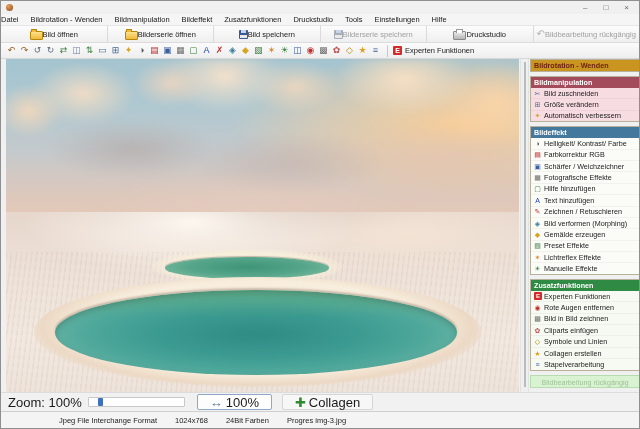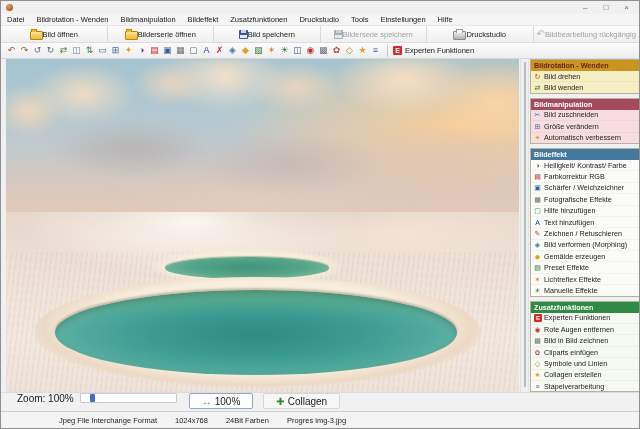--- a/index.html
+++ b/index.html
@@ -1,21 +1,21 @@
 <!DOCTYPE html>
 <html><head>
 <meta charset="utf-8">
 <style>
   html,body{margin:0;padding:0;background:#d4d0c8;font-family:"Liberation Sans",sans-serif;}
   .win{position:relative;width:640px;height:429px;background:#f0f0f0;border:1px solid #8f8f8f;box-sizing:border-box;overflow:hidden;}
   .titlebar{position:absolute;left:0;top:0;right:0;height:13px;background:#f0f0f0;display:flex;align-items:center;}
   .app-icon{width:7px;height:7px;margin-left:5px;border-radius:50%;background:radial-gradient(circle at 35% 30%,#e8a05a,#8a4a1a);}
   .win-controls{margin-left:auto;display:flex;gap:16px;margin-right:10px;color:#666;font-size:8px;line-height:10px;}
   .win-controls span{cursor:default;}
-  .menubar{position:absolute;left:0;top:13px;right:0;height:12px;background:#f5f5f5;display:flex;align-items:center;gap:12px;padding-left:6px;font-size:7.5px;color:#1a1a1a;border-bottom:1px solid #e6e6e6;box-sizing:border-box;}
+  .menubar{position:absolute;left:0;top:13px;right:0;height:12px;background:#f5f5f5;display:flex;align-items:center;gap:12px;font-size:7.5px;color:#1a1a1a;border-bottom:1px solid #e6e6e6;box-sizing:border-box;}
   .toolbar1{position:absolute;left:0;top:25px;right:0;height:17px;background:linear-gradient(#fcfcfc,#efefef);border-bottom:1px solid #dcdcdc;display:flex;box-sizing:border-box;}
   .tb1-btn{flex:1;display:flex;align-items:center;justify-content:center;gap:0;font-size:7.5px;color:#1a1a1a;border-right:1px solid #dadada;}
   .tb1-btn:last-child{border-right:none;}
   .tb1-btn.disabled{color:#a0a0a0;}
   .icon-folder{width:11px;height:7px;background:linear-gradient(#fce28a,#f0b93c);border:1px solid #b8860b;border-radius:1px;position:relative;margin-top:2px;}
   .icon-folder::before{content:"";position:absolute;top:-3px;left:0;width:4px;height:2px;background:#f0b93c;border:1px solid #b8860b;border-bottom:none;border-radius:1px 1px 0 0;}
   .icon-disk{width:9px;height:9px;background:#38589a;border-radius:1px;position:relative;}
   .icon-disk::before{content:"";position:absolute;left:2px;top:0;width:5px;height:3px;background:#c8d4e8;}
   .icon-disk::after{content:"";position:absolute;left:1px;bottom:1px;width:7px;height:3px;background:#e9e9e9;}
   .icon-disk.gray{background:#a8aeb6;}
@@ -62,21 +62,21 @@
   .vscroll{position:absolute;left:519px;top:0;width:9px;height:333px;background:#eef0f0;border-left:1px solid #e2e2e2;border-right:1px solid #e2e2e2;box-sizing:border-box;}
   .vscroll-thumb{position:absolute;left:3px;top:3px;width:2px;height:325px;background:#b8bcbc;}
   .sidebar{position:absolute;left:529px;top:0;width:110px;height:333px;}
   .panel{border:1px solid #b7b09a;margin-bottom:4px;box-sizing:border-box;}
   .panel-header{height:11px;line-height:11px;font-size:7.2px;font-weight:bold;padding-left:3px;}
   .sb-item{height:10.4px;display:flex;align-items:center;gap:2px;padding-left:2px;font-size:7.2px;color:#1a1a1a;border-bottom:1px solid rgba(0,0,0,0.04);}
   .sb-item:last-child{border-bottom:none;}
   .sb-ico{width:9px;text-align:center;font-size:7px;line-height:9px;flex:0 0 auto;}
   .sb-ico.badge{background:#d42a2a;border-radius:1px;font-weight:bold;font-size:6px;height:8px;line-height:8px;width:8px;margin-left:1px;}
   .sb-undo{height:13px;line-height:13px;text-align:center;font-size:7.2px;border:1px solid #b7dcb0;box-sizing:border-box;}
-  .zoombar{position:absolute;left:0;top:391px;right:0;height:19px;background:#f1f1f1;border-top:1px solid #dcdcdc;display:flex;padding-left:16px;box-sizing:border-box;font-size:10px;color:#1a1a1a;}
+  .zoombar{position:absolute;left:0;top:391px;right:0;height:19px;background:#f1f1f1;border-top:1px solid #dcdcdc;display:flex;align-items:center;padding-left:7px;box-sizing:border-box;font-size:13px;color:#1a1a1a;}
   .slider-track{width:95px;height:8px;background:#fff;border:1px solid #c9c9c9;position:relative;border-radius:1px;margin-left:6px;}
   .slider-thumb{position:absolute;left:9px;top:0;width:5px;height:8px;background:#3f6fbf;border-radius:1px;}
   .btn-zoom{display:flex;align-items:center;gap:3px;border:1px solid #8fa8c8;background:#fdfdfd;height:14px;padding:0 12px;border-radius:2px;margin-left:12px;}
   .btn-fit{display:flex;align-items:center;gap:3px;border:1px solid #d6d6d6;background:#f7f7f7;height:14px;padding:0 12px;border-radius:2px;margin-left:10px;}
   .statusbar{position:absolute;left:0;top:410px;right:0;height:17px;background:#f4f4f4;border-top:1px solid #cfcfcf;display:flex;align-items:center;gap:18px;padding-left:58px;font-size:7.5px;color:#222;box-sizing:border-box;}
 </style>
 </head>
 <body>
 
 <div class="win">
@@ -178,30 +178,20 @@
       <div class="lagoon-big"></div>
     </div>
     <div class="vscroll">
       <div class="vscroll-thumb"></div>
     </div>
 
     <div class="sidebar">
 
       <div class="panel">
         <div class="panel-header" style="color: rgb(109, 36, 16); background-color: rgb(201, 148, 31);">Bildrotation - Wenden</div>
-        <div style="background-color: rgb(246, 238, 197);">
-          <div class="sb-item">
-            <span class="sb-ico" style="color: rgb(179, 71, 0);">↻</span>
-            <span>Bild drehen</span>
-          </div>
-          <div class="sb-item">
-            <span class="sb-ico" style="color: rgb(46, 125, 50);">⇄</span>
-            <span>Bild wenden</span>
-          </div>
-        </div>
       </div>
 
       <div class="panel">
         <div class="panel-header" style="color: rgb(255, 255, 255); background-color: rgb(163, 75, 91);">Bildmanipulation</div>
         <div style="background-color: rgb(247, 221, 226);">
           <div class="sb-item">
             <span class="sb-ico" style="color: rgb(74, 106, 154);">✂</span>
             <span>Bild zuschneiden</span>
           </div>
           <div class="sb-item">

